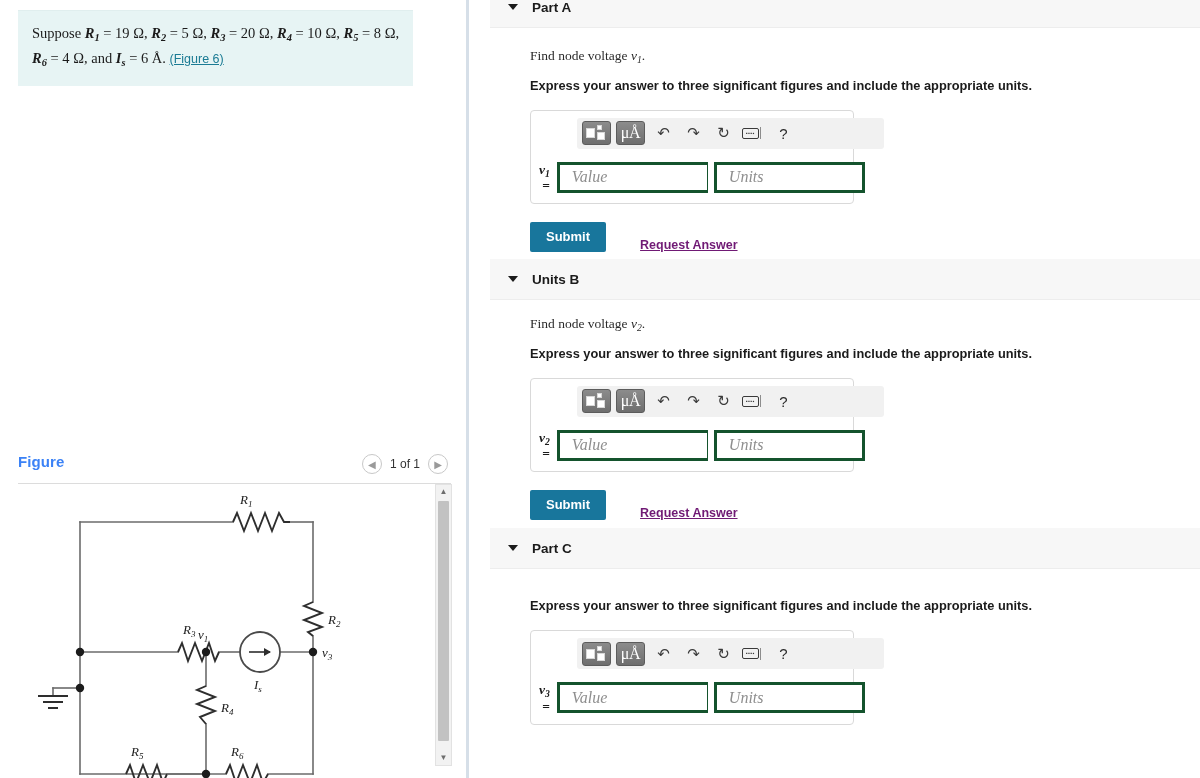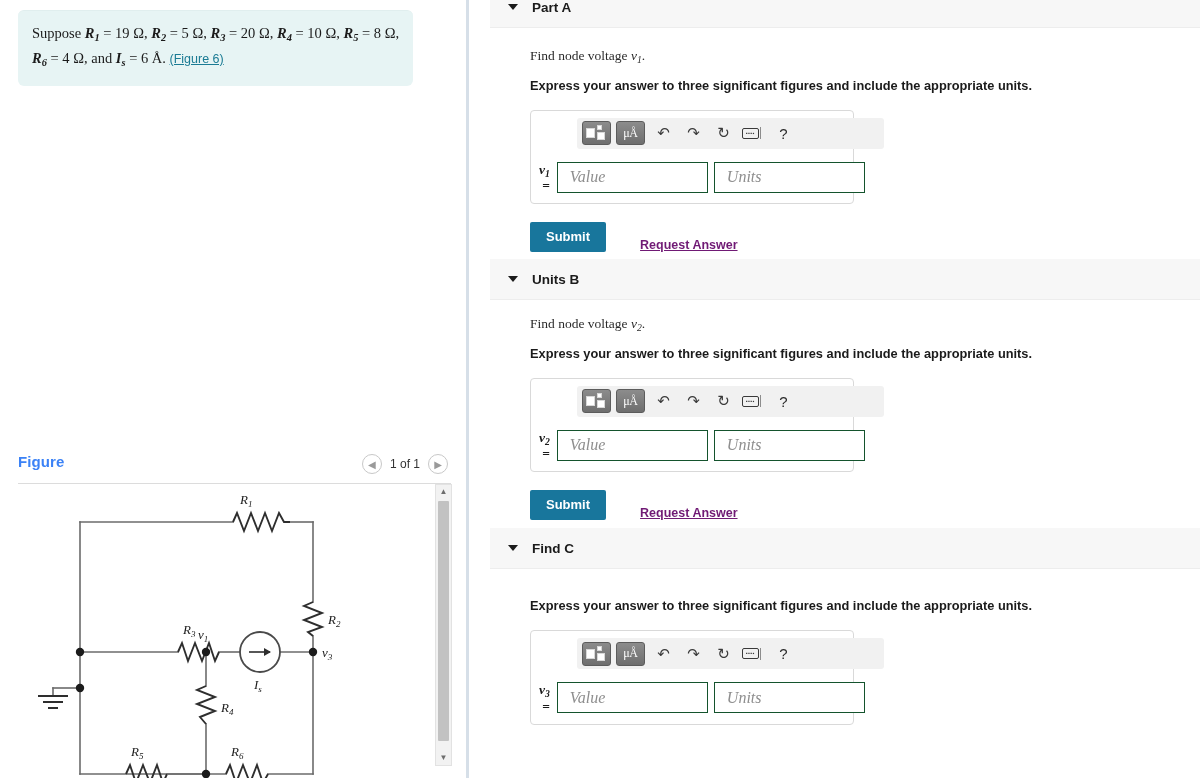--- a/index.html
+++ b/index.html
@@ -18,21 +18,20 @@
     position:absolute; left:0; top:0; width:469px; height:778px;
     background:#fff;
     border-right:3px solid #d6dfe8;
     overflow:hidden;
   }
   #problem-statement {
     position:absolute; left:18px; top:10px; width:395px;
     background:#e7f4f4;
     padding:12px 14px 13px 14px;
     border-top:1px solid #e0eeee;
-    border-radius:6px;
   }
   #problem-statement .ps-line {
     font-family:"Liberation Serif", serif;
     font-size:14.5px;
     line-height:21px;
     color:#1b1b1b;
     white-space:nowrap;
   }
   .var { font-family:"Liberation Serif", serif; font-style:italic; font-weight:600; }
   .sub { font-size:0.72em; vertical-align:-0.28em; font-style:italic; }
@@ -139,21 +138,21 @@
     cursor:pointer;
     display:flex; align-items:center; justify-content:center;
   }
   .tmpl-ico { position:relative; width:21px; height:16px; }
   .tmpl-ico i {
     position:absolute; background:#fff; border:1px solid #d8d8d8; display:block;
   }
   .tmpl-ico .b1 { left:0; top:3px; width:9px; height:10px; }
   .tmpl-ico .b2 { left:11px; top:0px; width:5px; height:5px; }
   .tmpl-ico .b3 { left:11px; top:7px; width:8px; height:8px; }
-  .mu-ico { color:#fff; font-size:12px; font-family:"Liberation Serif", serif; letter-spacing:-0.2px; }
+  .mu-ico { color:#fff; font-size:16px; font-family:"Liberation Serif", serif; letter-spacing:-0.2px; }
   .mb-ico {
     width:27px; height:24px; margin-right:3px;
     display:flex; align-items:center; justify-content:center;
     color:#3a3a3a; font-size:15px; cursor:pointer;
   }
   .kbd-ico {
     width:17px;height:11px;border:1.5px solid #3a3a3a;border-radius:2px;
     display:flex;align-items:center;justify-content:center;
   }
   .kbd-ico span { font-size:5px; letter-spacing:0.5px; color:#3a3a3a; line-height:5px; }
@@ -163,21 +162,21 @@
   .answer-row {
     margin-top:13px;
     display:flex; align-items:flex-start;
   }
   .answer-label {
     width:38px; text-align:right; padding-right:7px;
     font-family:"Liberation Serif", serif;
     font-size:13.5px; font-weight:bold; color:#1b1b1b;
   }
   .answer-input {
-    height:31px; border:1px solid #14532d;
+    height:31px; border:3px solid #14532d;
     font-family:"Liberation Serif", serif;
     font-size:16px;
     padding-left:12px; color:#1b1b1b;
     background:#fff;
   }
   .answer-input::placeholder { color:#8e8e8e; font-style:italic; opacity:1; }
   .val-input { width:151px; border-right-width:1px; }
   .unit-input { width:151px; margin-left:6px; }
 
   .submit-row { margin-left:58px; margin-top:18px; display:flex; align-items:flex-end; }
@@ -395,21 +394,21 @@
       </div>
     </div>
     <div class="submit-row">
       <button class="submit-btn">Submit</button>
       <span class="req-answer">Request Answer</span>
     </div>
   </div>
 
   <div class="part-header" style="top:528px;">
     <div class="part-caret"></div>
-    <div class="part-label">Find C</div>
+    <div class="part-label">Part C</div>
   </div>
   <div class="part-body" style="top:585px;">
     <div class="q-instr">Express your answer to three significant figures and include the appropriate units.</div>
     <div class="answer-box">
       <div class="mathbar">
         <div class="mb-btn">
           <span class="tmpl-ico">
               <i class="b1"></i>
               <i class="b2"></i>
               <i class="b3"></i>

